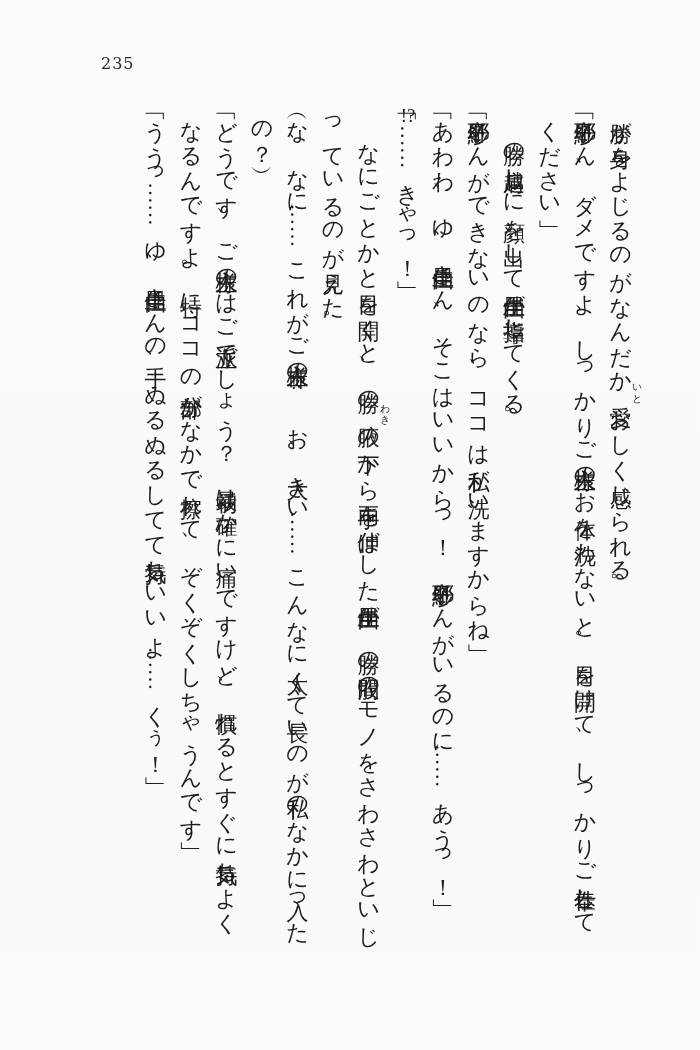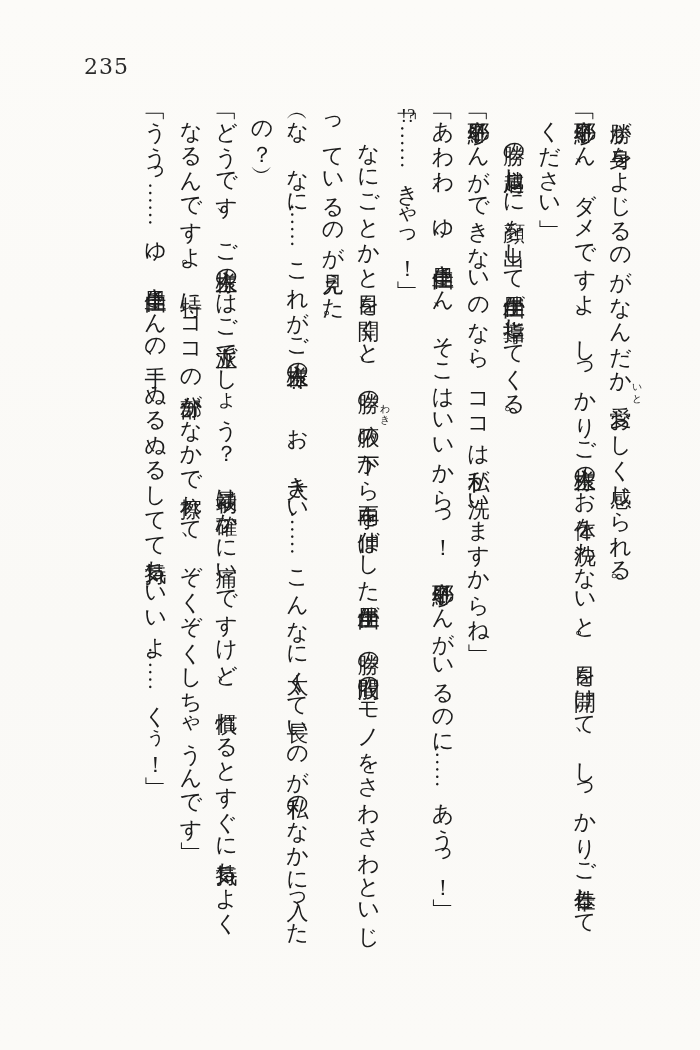--- a/index.html
+++ b/index.html
@@ -14,23 +14,23 @@
     overflow: hidden;
   }
   .book-page {
     position: absolute;
     inset: 0;
     background: linear-gradient(180deg, #fcfbf8 0%, #faf9f6 60%, #fbfaf7 100%);
   }
   .page-number {
     position: absolute;
     top: 54px;
-    left: 84px;
+    left: 101px;
     font-family: "DejaVu Serif", "Liberation Serif", serif;
-    font-size: 22px;
+    font-size: 16px;
     letter-spacing: 1px;
     color: #2b2b2b;
     text-align: center;
   }
   .text-block {
     position: absolute;
     top: 106px;
     right: 58px;
     height: 840px;
     writing-mode: vertical-rl;

